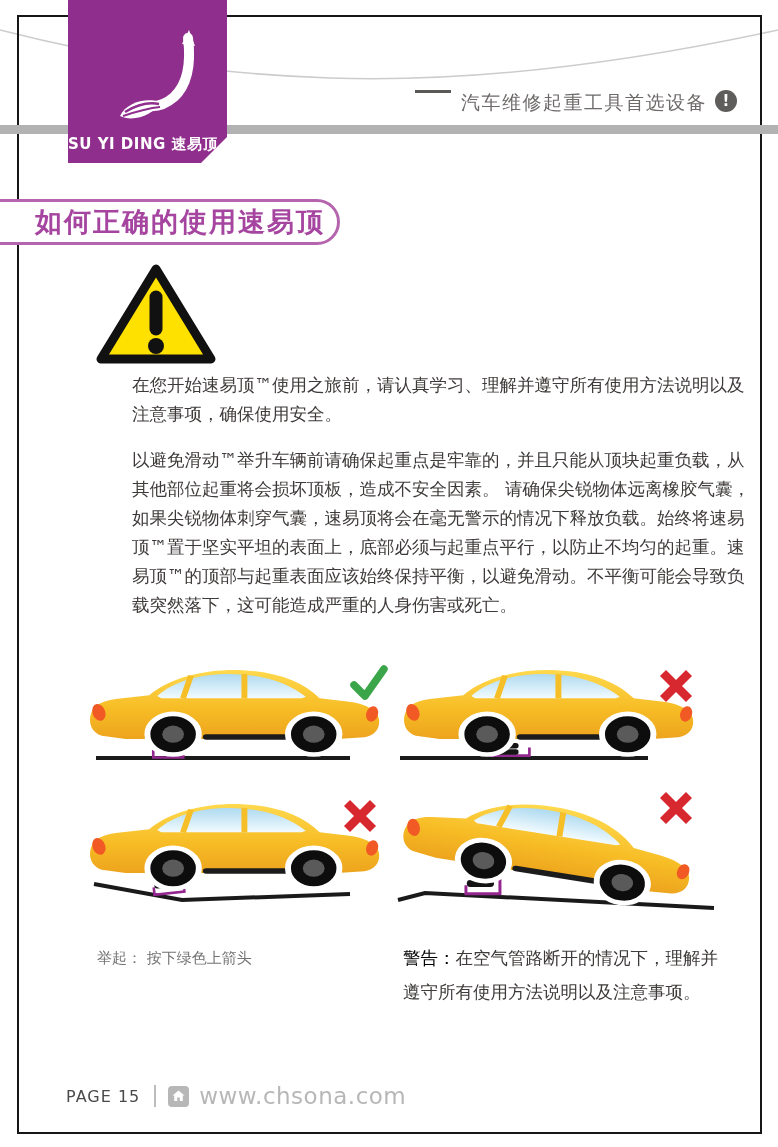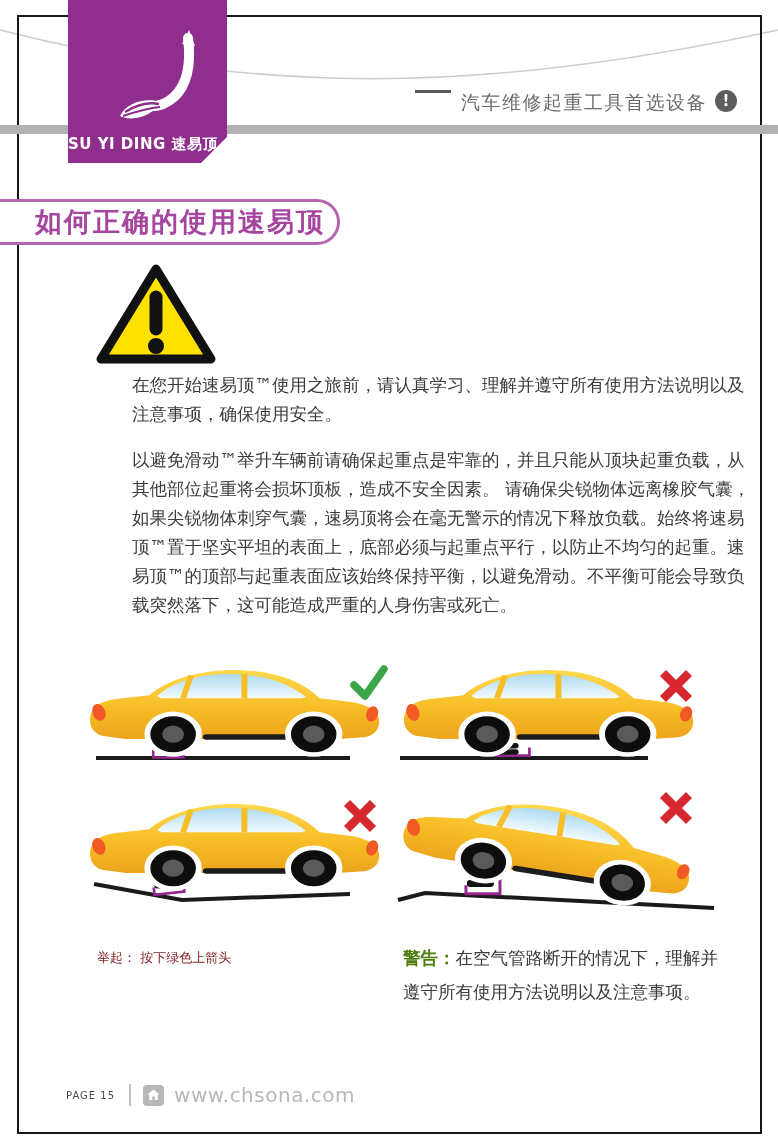--- a/index.html
+++ b/index.html
@@ -57,36 +57,36 @@
   .p-intro{top:371px;}
   .p-body{top:446px;}
   
   .figure{width:322px;height:132px;z-index:4;}
   .fig1{left:82px;top:648px;}
   .fig2{left:396px;top:650px;}
   .fig3{left:82px;top:782px;}
   .fig4{left:396px;top:782px;}
   
   .instructions{
-    left:97px;top:941px;font-size:13px;line-height:34px;color:#7f1d1d;z-index:4;
+    left:97px;top:941px;font-size:15px;line-height:34px;color:#737373;z-index:4;
     white-space:nowrap;
   }
   .warn-note{
     left:403px;top:941px;width:318px;font-size:17.5px;line-height:34px;color:#3e3a39;z-index:4;
   }
-  .warn-note .warn-label{color:#4d7c0f;font-weight:bold;}
+  .warn-note .warn-label{color:#000000;font-weight:normal;}
   
   .footer{left:66px;top:1083px;display:flex;align-items:center;z-index:4;}
-  .footer .page-num{font-size:10px;color:#4a4a4a;letter-spacing:1px;font-weight:500;}
+  .footer .page-num{font-size:16px;color:#4a4a4a;letter-spacing:1px;font-weight:500;}
   .footer .divider{width:2px;height:22px;background:#bdbdbd;margin:0 12px 0 14px;}
   .footer .home{
     width:21px;height:21px;background:#b7b7b7;border-radius:4px;
     display:flex;align-items:center;justify-content:center;
   }
-  .footer .site{font-size:20px;color:#b7b7b7;margin-left:10px;letter-spacing:0.5px;}
+  .footer .site{font-size:23px;color:#b7b7b7;margin-left:10px;letter-spacing:0.5px;}
   .hidden-defs{position:absolute;width:0;height:0;overflow:hidden;}
 </style>
 </head>
 <body>
 
 <svg class="hidden-defs" aria-hidden="true">
   <defs>
     <linearGradient id="yellowGrad" x1="0" y1="0" x2="0" y2="1">
       <stop offset="0" stop-color="#ffd94e"></stop>
       <stop offset="0.55" stop-color="#f7bd26"></stop>

